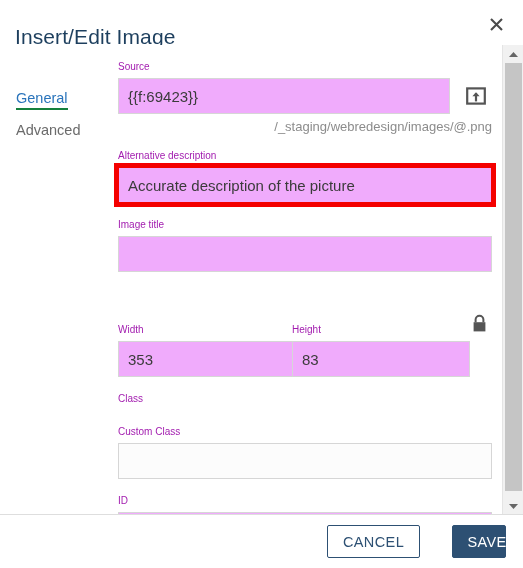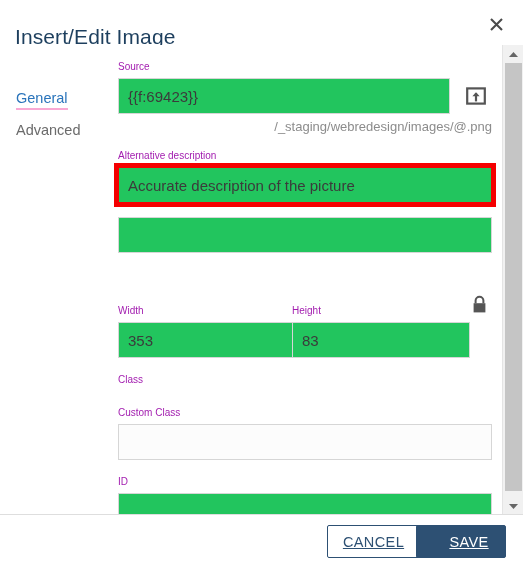--- a/index.html
+++ b/index.html
@@ -77,21 +77,21 @@
     font-size: 14.5px;
     color: #6b6b6b;
     padding: 0 0 2px 0;
     margin-bottom: 11px;
     display: inline-block;
     cursor: pointer;
     white-space: nowrap;
   }
   .tab.active {
     color: #2a74bb;
-    border-bottom: 2px solid #f9a8d4;
+    border-bottom: 2px solid #15803d;
     margin-top: 28px;
   }
   .tab-row { display: block; }
 
   
   .form-col {
     position: absolute;
     left: 118px;
     top: 14px;
     width: 374px;
@@ -103,21 +103,21 @@
     margin: 0 0 3px 0;
     line-height: 16px;
     white-space: nowrap;
   }
 
   .text-input {
     box-sizing: border-box;
     width: 374px;
     height: 36px;
     border: 1px solid #d6d6d6;
-    background: #22c55e;
+    background: #f0abfc;
     font-family: "Liberation Sans", sans-serif;
     font-size: 15px;
     color: #3b3b3b;
     padding: 0 9px;
     line-height: 34px;
     outline: none;
     display: block;
   }
   .text-input::placeholder { color: #b4b4b4; }
 
@@ -264,32 +264,31 @@
     height: 33px;
     font-family: "Liberation Sans", sans-serif;
     font-size: 14.5px;
     letter-spacing: 0.4px;
     border-radius: 2px;
     display: flex;
     align-items: center;
     justify-content: center;
     cursor: pointer;
     box-sizing: border-box;
-    text-decoration: underline;
   }
   .btn-cancel {
     right: 103px;
     width: 93px;
     background: #ffffff;
     border: 1px solid #2d5073;
     color: #2d5073;
   }
   .btn-save {
     right: 17px;
-    width: 90px;
+    width: 54px;
     background: #2d5073;
     border: 1px solid #2d5073;
     color: #ffffff;
     padding-left: 16px;
   }
 </style>
 </head>
 <body>
 
 <div class="dialog">
@@ -332,20 +331,21 @@
       <div class="row-gap"></div>
 
       <div class="field-label">Alternative description</div>
       <div class="alt-wrap">
         <input class="text-input" type="text" value="Accurate description of the picture" style="">
         <div class="annotation-box"></div>
       </div>
 
       <div class="row-gap"></div>
 
+      <div class="field-label">Image title</div>
       <input class="text-input" type="text" value="" style="">
 
       <div class="row-gap"></div>
 
       <div class="dim-row">
         <div class="dim-col">
           <div class="field-label">Width</div>
           <input class="text-input" type="text" value="353" style="">
         </div>
         <div class="dim-col second">

